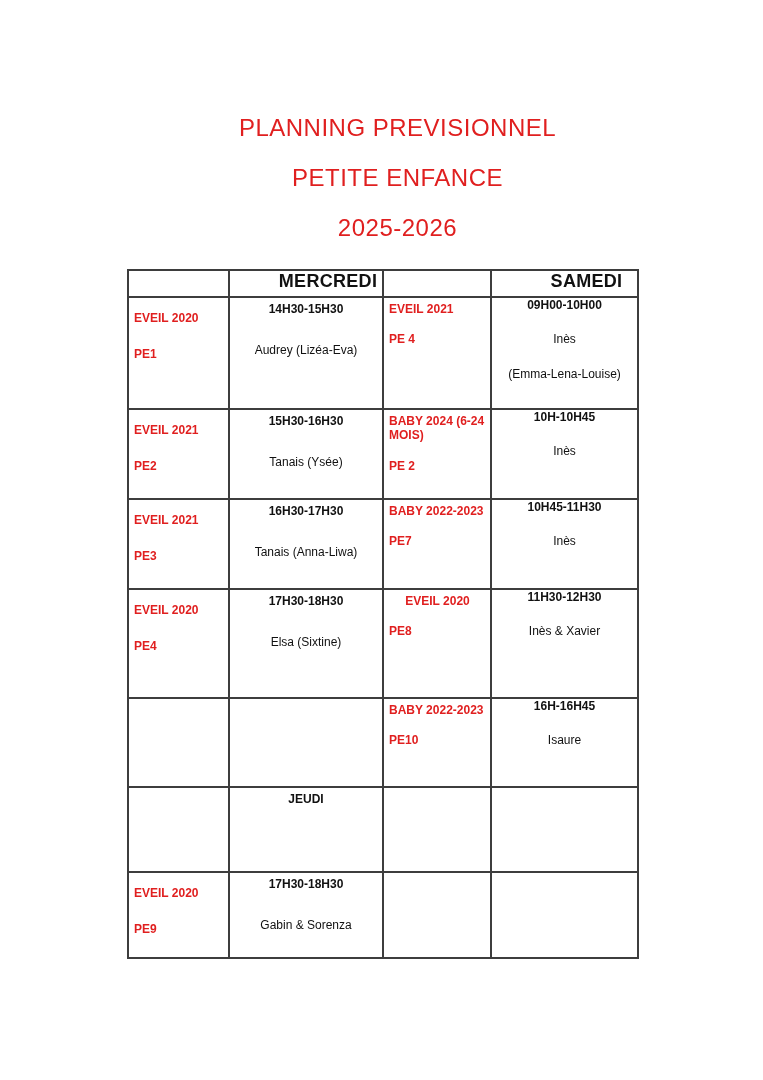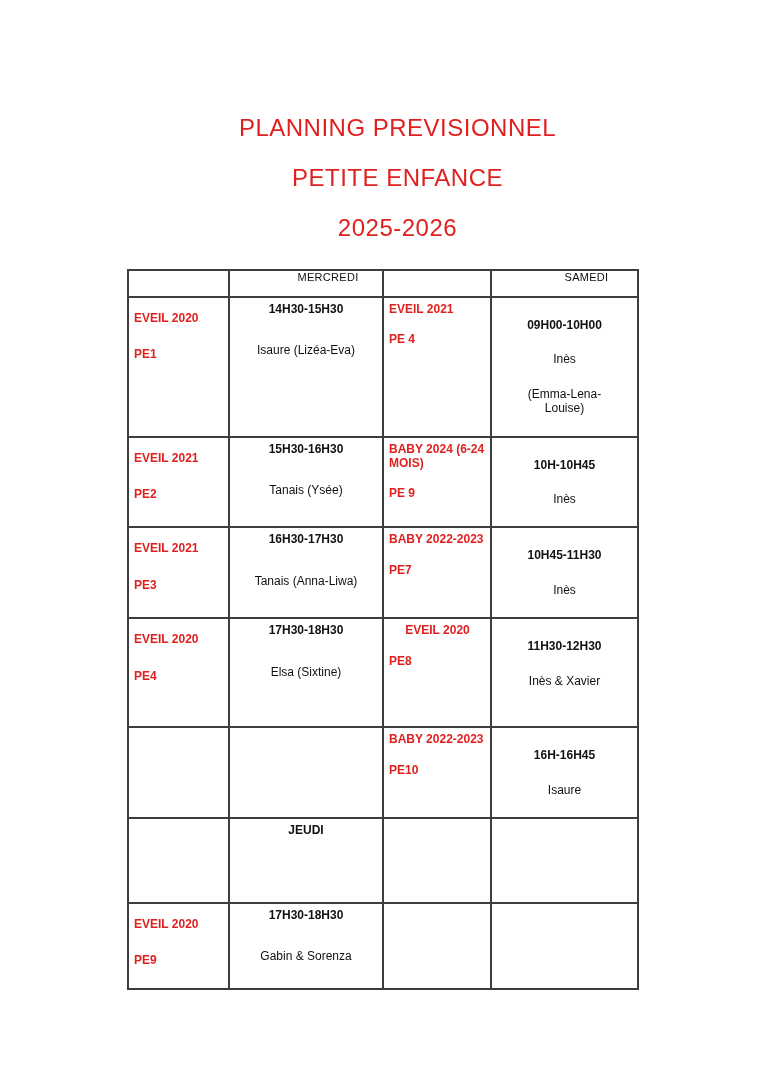--- a/index.html
+++ b/index.html
@@ -51,21 +51,21 @@
   tr.r1{height:90px;}
   tr.r2{height:90px;}
   tr.r3{height:109px;}
   tr.r4{height:89px;}
   tr.r5{height:85px;}
   tr.r6{height:86px;}
 
   .hcell{
     display:flex;align-items:center;justify-content:center;
     height:100%;
-    font-weight:400;font-size:11px;color:var(--ink);
+    font-weight:700;font-size:18px;color:var(--ink);
     letter-spacing:0.3px;
     padding-left:44px;
   }
   .cell{
     display:flex;flex-direction:column;
     height:100%;width:100%;
   }
   
   .cell.c1{
     align-items:flex-start;justify-content:flex-start;
@@ -77,21 +77,21 @@
     text-align:center;padding:4px;gap:27px;
   }
   
   .cell.c3{
     align-items:flex-start;justify-content:center;
     padding:4px 4px 4px 5px;gap:16px;
   }
   
   .cell.c4{
     align-items:center;justify-content:center;
-    text-align:center;padding:20px;gap:20px;
+    text-align:center;padding:0;gap:20px;
   }
   .line{font-size:12px;line-height:1.2;color:var(--ink);}
   .l-red{color:var(--text-red);font-weight:700;}
   .l-time{font-weight:700;}
   .l-name{font-weight:400;}
   .line.center{align-self:center;text-align:center;}
   td.red-fill{background:var(--fill-red);}
 </style>
 </head>
 <body>
@@ -131,21 +131,21 @@
       <tr class="r0">
         <td>
           <div class="cell c1">
             <span class="line l-red">EVEIL 2020</span>
             <span class="line l-red">PE1</span>
           </div>
         </td>
         <td>
           <div class="cell c2">
             <span class="line l-time">14H30-15H30</span>
-            <span class="line l-name">Isaure (Lizéa-Eva)</span>
+            <span class="line l-name">Audrey (Lizéa-Eva)</span>
           </div>
         </td>
         <td>
           <div class="cell c3">
             <span class="line l-red">EVEIL 2021</span>
             <span class="line l-red">PE 4</span>
           </div>
         </td>
         <td>
           <div class="cell c4">
@@ -165,21 +165,21 @@
         </td>
         <td>
           <div class="cell c2">
             <span class="line l-time">15H30-16H30</span>
             <span class="line l-name">Tanais (Ysée)</span>
           </div>
         </td>
         <td>
           <div class="cell c3">
             <span class="line l-red">BABY 2024 (6-24 MOIS)</span>
-            <span class="line l-red">PE 9</span>
+            <span class="line l-red">PE 2</span>
           </div>
         </td>
         <td>
           <div class="cell c4">
             <span class="line l-time">10H-10H45</span>
             <span class="line l-name">Inès</span>
           </div>
         </td>
       </tr>
 

